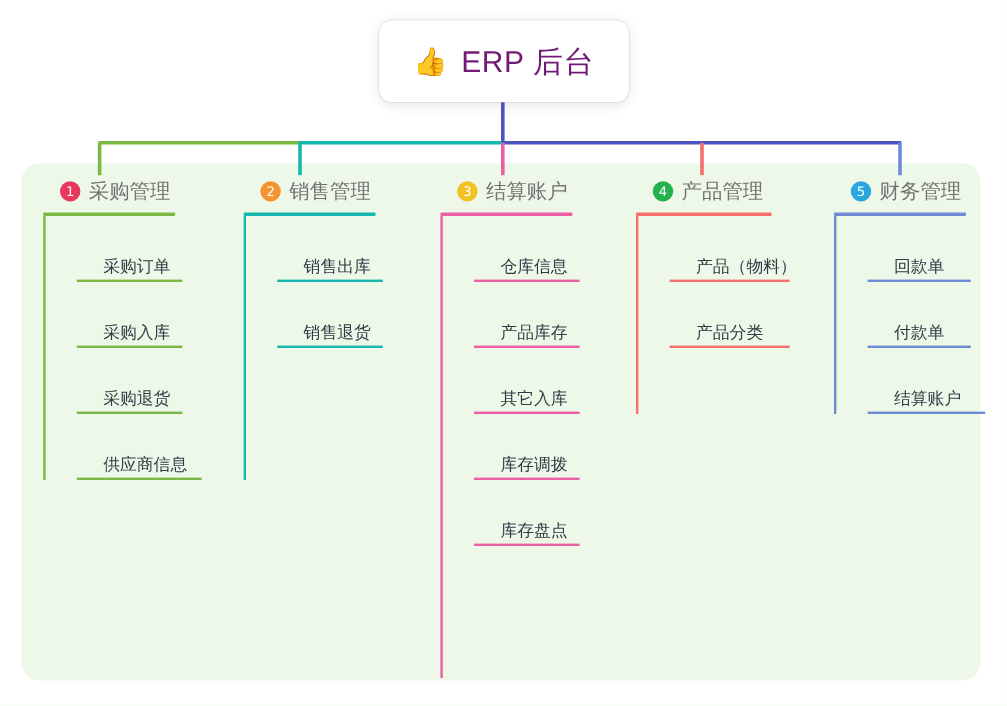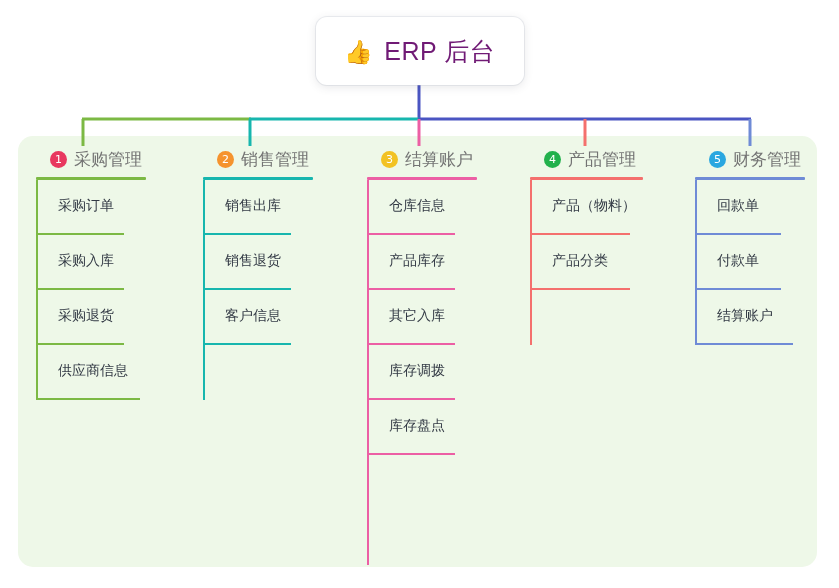--- a/index.html
+++ b/index.html
@@ -66,23 +66,24 @@
   }
   .head-label{font-size:17px;color:#737373;}
   .head-rule{height:3px;border-radius:1px;margin-top:5px;}
 
   .items{position:relative;margin-top:0;}
   .spine{position:absolute;left:0;top:0;width:2px;}
   .item{
     position:relative;
     height:55px;
     box-sizing:border-box;
-    display:flex;align-items:center;
+    display:flex;align-items:flex-end;
     padding-left:22px;
     padding-bottom:4px;
+    margin-left:28px;
   }
   .item-label{font-size:14px;color:#333a45;white-space:nowrap;line-height:17px;}
   .item-rule{
     position:absolute;left:0;bottom:0;height:2px;
   }
 </style>
 </head>
 <body>
 
 <div id="stage">
@@ -144,24 +145,20 @@
         <div class="items">
           <div class="spine" style="background: rgb(23, 182, 174); height: 220px;"></div>
           <div class="item">
             <span class="item-label">销售出库</span>
             <div class="item-rule" style="background: rgb(23, 182, 174); width: 88px;"></div>
           </div>
           <div class="item">
             <span class="item-label">销售退货</span>
             <div class="item-rule" style="background: rgb(23, 182, 174); width: 88px;"></div>
           </div>
-          <div class="item">
-            <span class="item-label">客户信息</span>
-            <div class="item-rule" style="background: rgb(23, 182, 174); width: 88px;"></div>
-          </div>
         </div>
       </div>
       <div class="col" style="left: 367px;">
         <div class="col-head">
           <span class="badge" style="background: rgb(242, 194, 35);">3</span>
           <span class="head-label">结算账户</span>
         </div>
         <div class="head-rule" style="background: rgb(236, 95, 164); width: 110px;"></div>
         <div class="items">
           <div class="spine" style="background: rgb(236, 95, 164); height: 385px;"></div>

